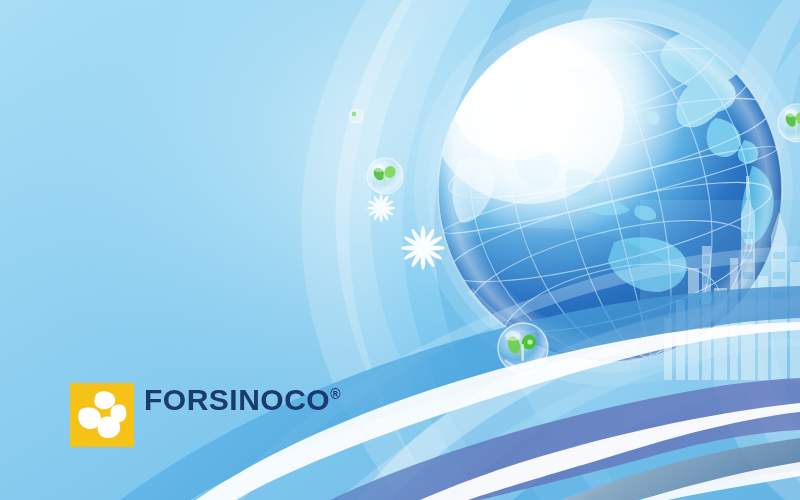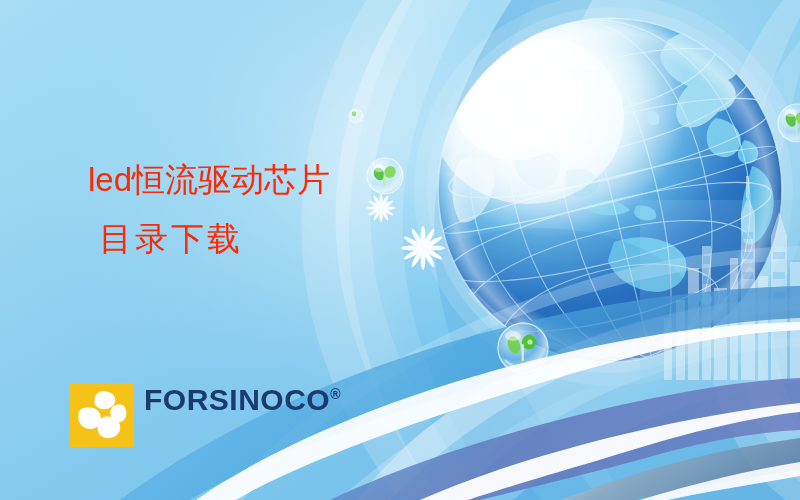--- a/index.html
+++ b/index.html
@@ -388,24 +388,20 @@
         <ellipse cx="514" cy="345" rx="6" ry="9" fill="#6fcf4a" opacity="0.92" transform="rotate(-18 514 345)"></ellipse>
         <ellipse cx="529" cy="342" rx="7" ry="7.5" fill="#49c02f" opacity="0.92" transform="rotate(28 529 342)"></ellipse>
         <circle cx="530" cy="342" r="2.6" fill="#c9f0ab" opacity="0.9"></circle>
         <rect x="521.5" y="344" width="2.4" height="17" rx="1.2" fill="#ddf4cb" opacity="0.9"></rect>
         <ellipse cx="513" cy="336" rx="8" ry="5" fill="#ffffff" opacity="0.45"></ellipse>
         <path d="M 505 360 A 25 25 0 0 0 541 360" fill="none" stroke="#ffffff" stroke-width="2" opacity="0.5"></path>
       </g>
     </g>
   </svg>
 
-  <div id="headline">
-    <div class="headline-line first">led恒流驱动芯片</div>
-    <div class="headline-line second">目录下载</div>
-  </div>
 
   <div id="logo-block">
 
     <div id="logo-mark">
       <svg viewBox="0 0 64 64" width="64" height="64" xmlns="http://www.w3.org/2000/svg">
         <rect x="0" y="0" width="64" height="64" fill="#f5c218"></rect>
         <g fill="#ffffff">
 
           <path d="M31.5 8.5 C39 7.5, 45.5 11.5, 45.2 17.5 C44.9 23, 39.5 26.5, 33.5 26.2
                    C27.8 25.9, 24 22.5, 24.4 17.8 C24.8 12.6, 26.8 9.1, 31.5 8.5 Z"></path>

